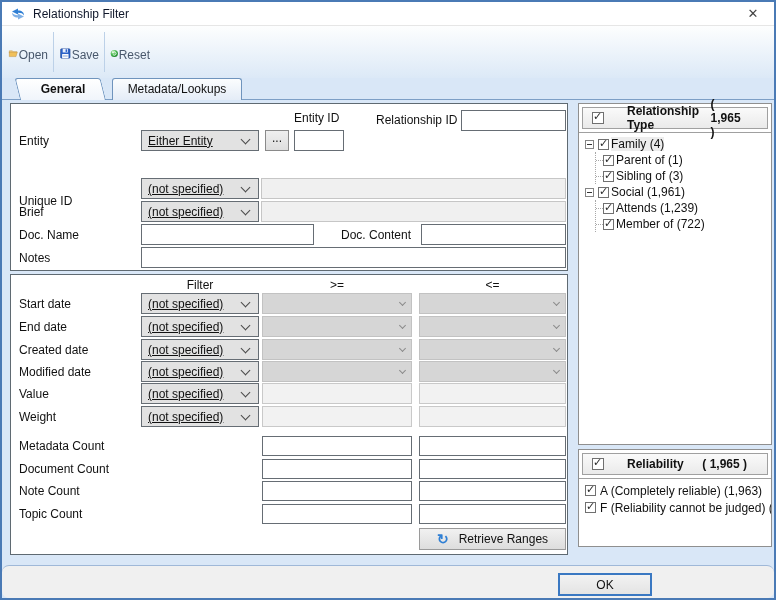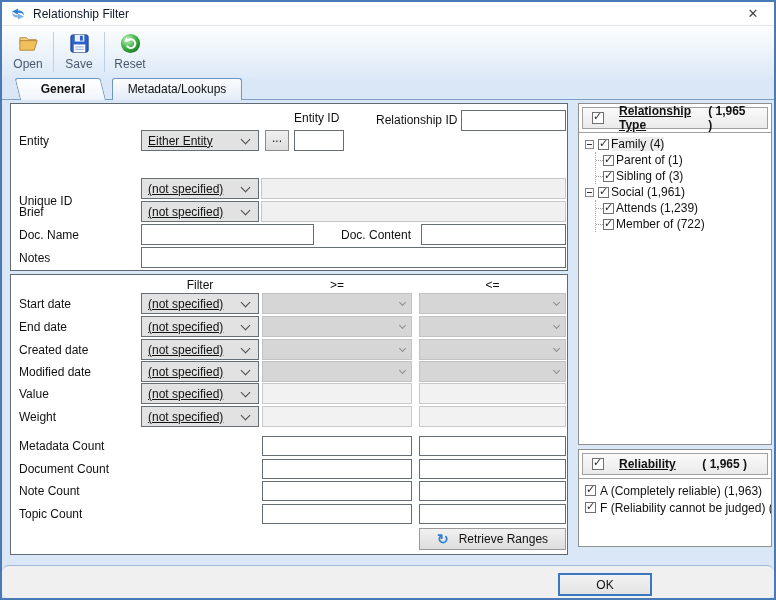--- a/index.html
+++ b/index.html
@@ -12,21 +12,21 @@
   .titlebar { position: absolute; left: 0; top: 0; width: 772px; height: 24px;
     background: #ffffff; border-bottom: 1px solid #e6e6e6; display: flex; align-items: center; }
   .titlebar .app-icon { margin-left: 8px; width: 16px; height: 16px; }
   .titlebar .title { margin-left: 7px; color: #0f172a; }
   .close-btn { margin-left: auto; margin-right: 12px; width: 18px; height: 18px;
     display: flex; align-items: center; justify-content: center; color: #444;
     font-size: 13px; cursor: default; }
   
   .toolbar { position: absolute; left: 0; top: 24px; width: 772px; height: 52px;
     background: linear-gradient(#fdfefe, #dce9f7); display: flex; align-items: center; padding-left: 6px; }
-  .tb-btn { width: 40px; height: 46px; display: flex; flex-direction: column; align-items: center;
+  .tb-btn { width: 40px; height: 46px; display: flex; flex-direction: row; align-items: center;
     justify-content: flex-start; padding-top: 3px; }
   .tb-btn svg { width: 23px; height: 23px; }
   .tb-btn .tb-label { margin-top: 2px; color: #49586c; }
   .tb-sep { width: 1px; height: 40px; background: #bcd1e8; margin: 0 5px; }
   
   .tab { position: absolute; height: 22px; top: 76px; display: flex; align-items: center; justify-content: center; }
   .tab-bg { position: absolute; inset: 0; border: 1px solid #6f94bd; border-bottom: none;
     border-radius: 3px 3px 0 0; }
   .tab-active .tab-bg { background: linear-gradient(#ffffff, #f0f5fb); transform: skewX(14deg); transform-origin: bottom right; }
   .tab-inactive .tab-bg { background: linear-gradient(#fbfdfe, #e4ecf7); }
@@ -52,21 +52,21 @@
   .colhead { position: absolute; text-align: center; font-weight: normal; }
   .push-btn { display: flex; align-items: center; justify-content: center;
     background: linear-gradient(#f1f1f1,#dddddd); border: 1px solid #9a9a9a; font: inherit; }
   .retrieve { position: absolute; gap: 10px; }
   .refresh-glyph { color: #2f7fd4; font-weight: bold; font-size: 14px; }
   
   .rt-section { position: absolute; border: 1px solid #8f8f8f; background: #ffffff; }
   .sec-header { margin: 3px; height: 22px; border: 1px solid #a0a0a0;
     background: linear-gradient(#fafafa,#eaeaea); display: flex; align-items: center; }
   .sec-header .cb { margin-left: 9px; }
-  .sec-title { font-weight: bold; margin-left: 15px; text-decoration: underline; }
+  .sec-title { font-weight: bold; margin-left: 23px; }
   .sec-count { font-weight: bold; margin-left: auto; margin-right: 20px; }
   .sec-body { border-top: 1px solid #a0a0a0; margin: 0; padding-top: 3px; overflow: hidden; height: calc(100% - 29px); }
   
   .cb { width: 12px; height: 12px; border: 1px solid #707070; background: #fff; position: relative; flex: none; }
   .cb.checked::after { content: "✓"; position: absolute; left: 0px; top: -3px; font-size: 11px; color: #2b2b2b; }
   
   .tree-row { display: flex; align-items: center; height: 16px; }
   .tree-row .expander { width: 9px; height: 9px; border: 1px solid #848484; background: #fff;
     margin-left: 6px; position: relative; flex: none; }
   .tree-row .expander::after { content: ""; position: absolute; left: 1px; top: 3px; width: 5px; height: 1px; background: #333; }

